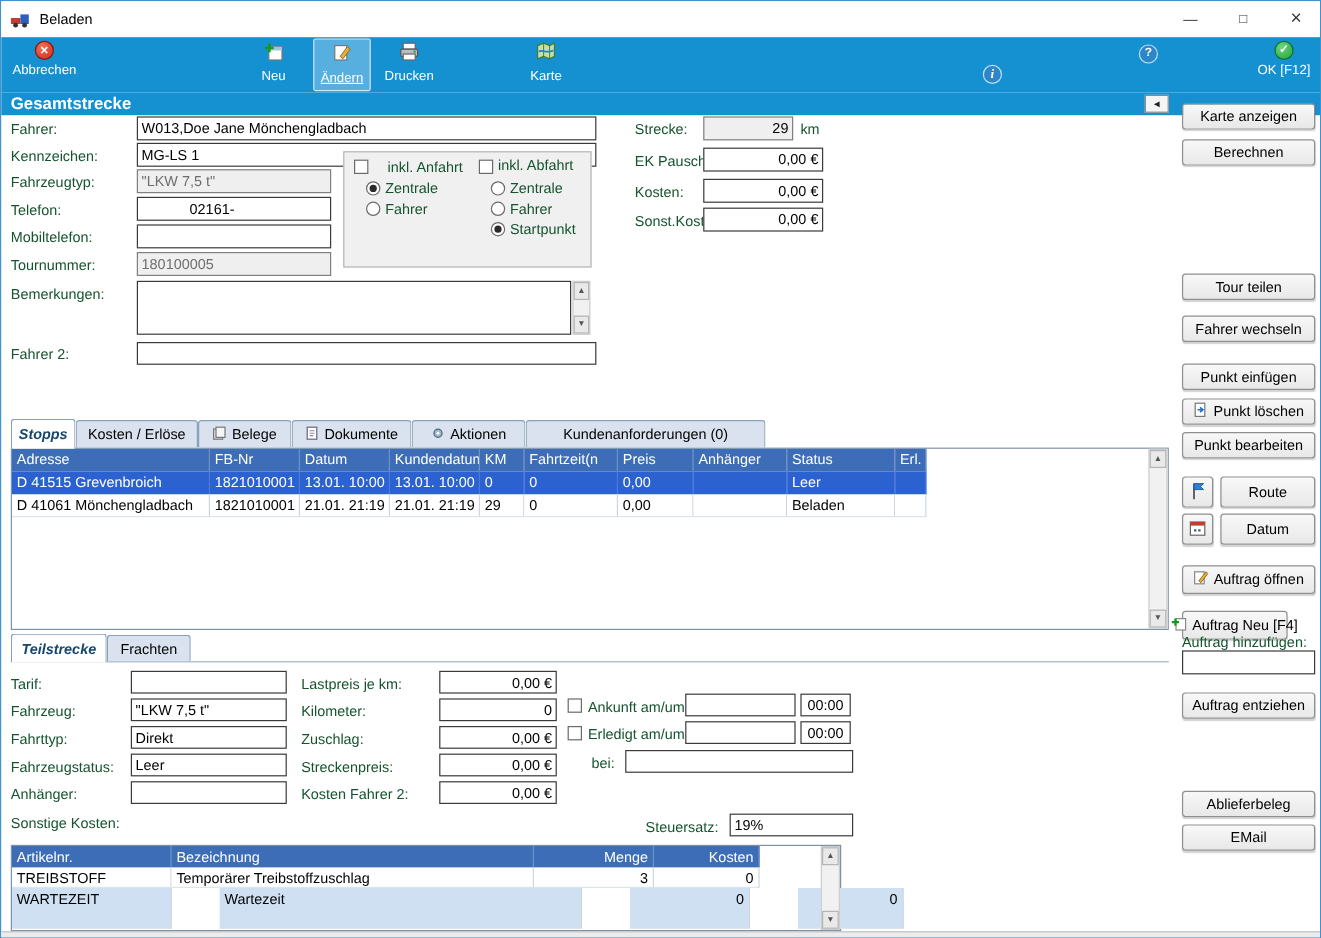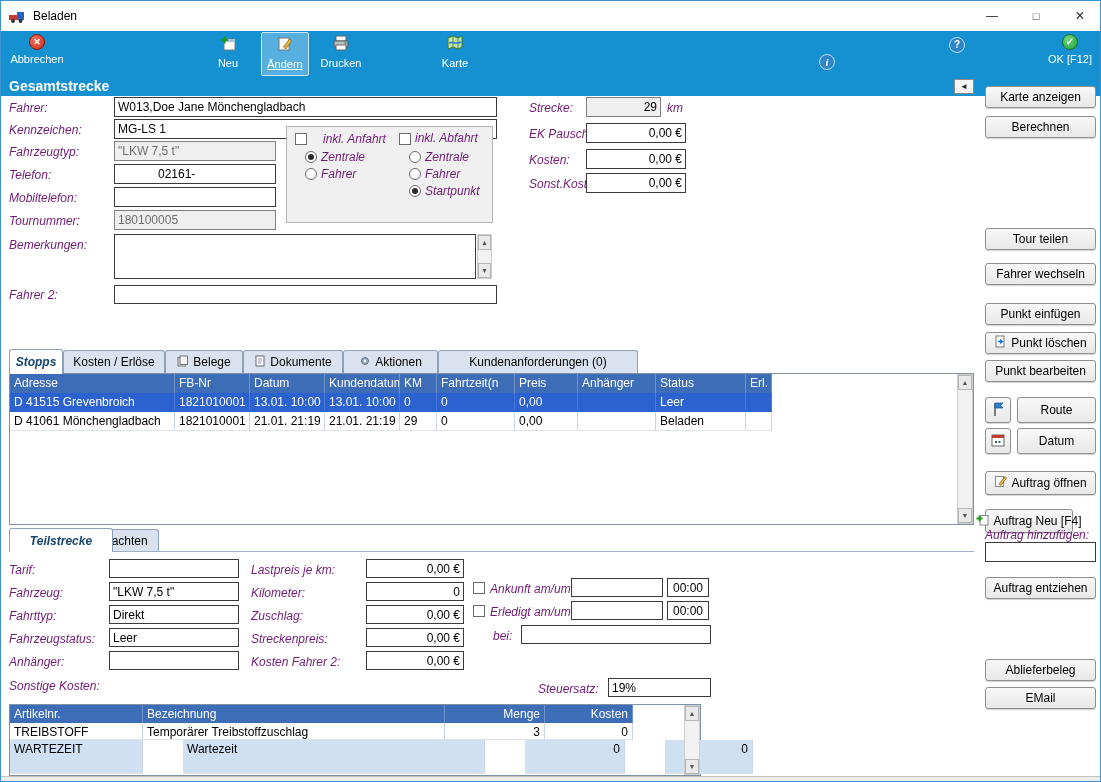--- a/index.html
+++ b/index.html
@@ -5,21 +5,21 @@
   *{box-sizing:border-box;margin:0;padding:0;}
   body{background:#9aa7b4;font-family:"Liberation Sans",sans-serif;}
   .win{position:relative;width:1101px;height:782px;background:#fff;border:1px solid #3c93cf;overflow:hidden;margin:0 auto;}
   .abs{position:absolute;}
   .titlebar{position:absolute;left:0;top:0;width:100%;height:30px;background:#fff;}
   .wbtn{position:absolute;top:0;width:44px;height:29px;display:flex;align-items:center;justify-content:center;font-size:12px;color:#333;cursor:default;}
   .toolbar{position:absolute;left:0;top:30px;width:100%;height:46px;background:#1591d2;}
   .secbar{position:absolute;left:0;top:76px;width:100%;height:19px;background:#1591d2;color:#fff;}
   .tbi{position:absolute;display:flex;flex-direction:column;align-items:center;row-gap:3px;color:#fff;font-size:11px;text-align:center;cursor:default;}
   .circle{width:16px;height:16px;border-radius:50%;display:flex;align-items:center;justify-content:center;color:#fff;font-size:9px;font-weight:bold;line-height:1;}
-  .lbl{position:absolute;font-size:12px;color:#701a75;white-space:nowrap;line-height:14px;font-style:italic;}
+  .lbl{position:absolute;font-size:12px;color:#14532d;white-space:nowrap;line-height:14px;}
   .inp{position:absolute;height:20px;border:1px solid #3a3a3a;background:#fff;font-size:12px;font-family:inherit;padding:0 3px;color:#000;}
   .inp.ro{background:#efefef;color:#6e6e6e;border-color:#808080;}
   .inp.dark{color:#000;}
   .inp.tr{text-align:right;}
   .inp.tc{text-align:center;}
   .btn{position:absolute;height:22px;background:linear-gradient(#f8f8f8,#e8e8e8);border:1px solid #8f8f8f;border-radius:3px;font-size:12px;color:#000;display:flex;align-items:center;justify-content:center;gap:4px;box-shadow:0 1px 1px rgba(0,0,0,.18);cursor:default;white-space:nowrap;}
   .panel{position:absolute;background:#f0f0f0;border:1px solid #b5b5b5;}
   .cb{position:absolute;width:12px;height:12px;background:#fff;border:1px solid #6a6a6a;}
   .rd{position:absolute;width:12px;height:12px;border-radius:50%;background:#fff;border:1px solid #6a6a6a;}
   .rd.on::after{content:"";position:absolute;left:2px;top:2px;width:6px;height:6px;border-radius:50%;background:#2b2b2b;}
@@ -325,21 +325,21 @@
       <div class="sbbtn" style="top:0;">
           <span>▲</span>
         </div>
       <div class="sbbtn" style="bottom:0;">
           <span>▼</span>
         </div>
     </div>
   </div>
 
   <div class="hline" style="left:8px;top:550px;width:965px;"></div>
-  <div class="tab active" style="left:8px;top:527px;width:104px;height:24px;">
+  <div class="tab active" style="left:8px;top:527px;width:80px;height:24px;">
       <span>Teilstrecke</span>
     </div>
   <div class="tab" style="left:88px;top:528px;width:70px;height:22px;">
       <span>Frachten</span>
     </div>
 
   <div class="lbl" style="left:8px;top:562px;">Tarif:</div>
   <input class="inp" style="left: 108px; top: 558px; width: 130px; height: 19px;" value="">
   <div class="lbl" style="left:8px;top:585px;">Fahrzeug:</div>
   <input class="inp" style="left: 108px; top: 581px; width: 130px; height: 19px;" value="&quot;LKW 7,5 t&quot;">

